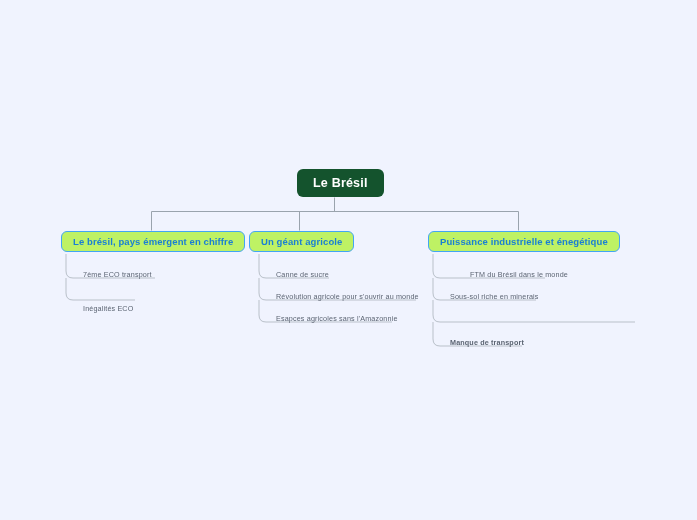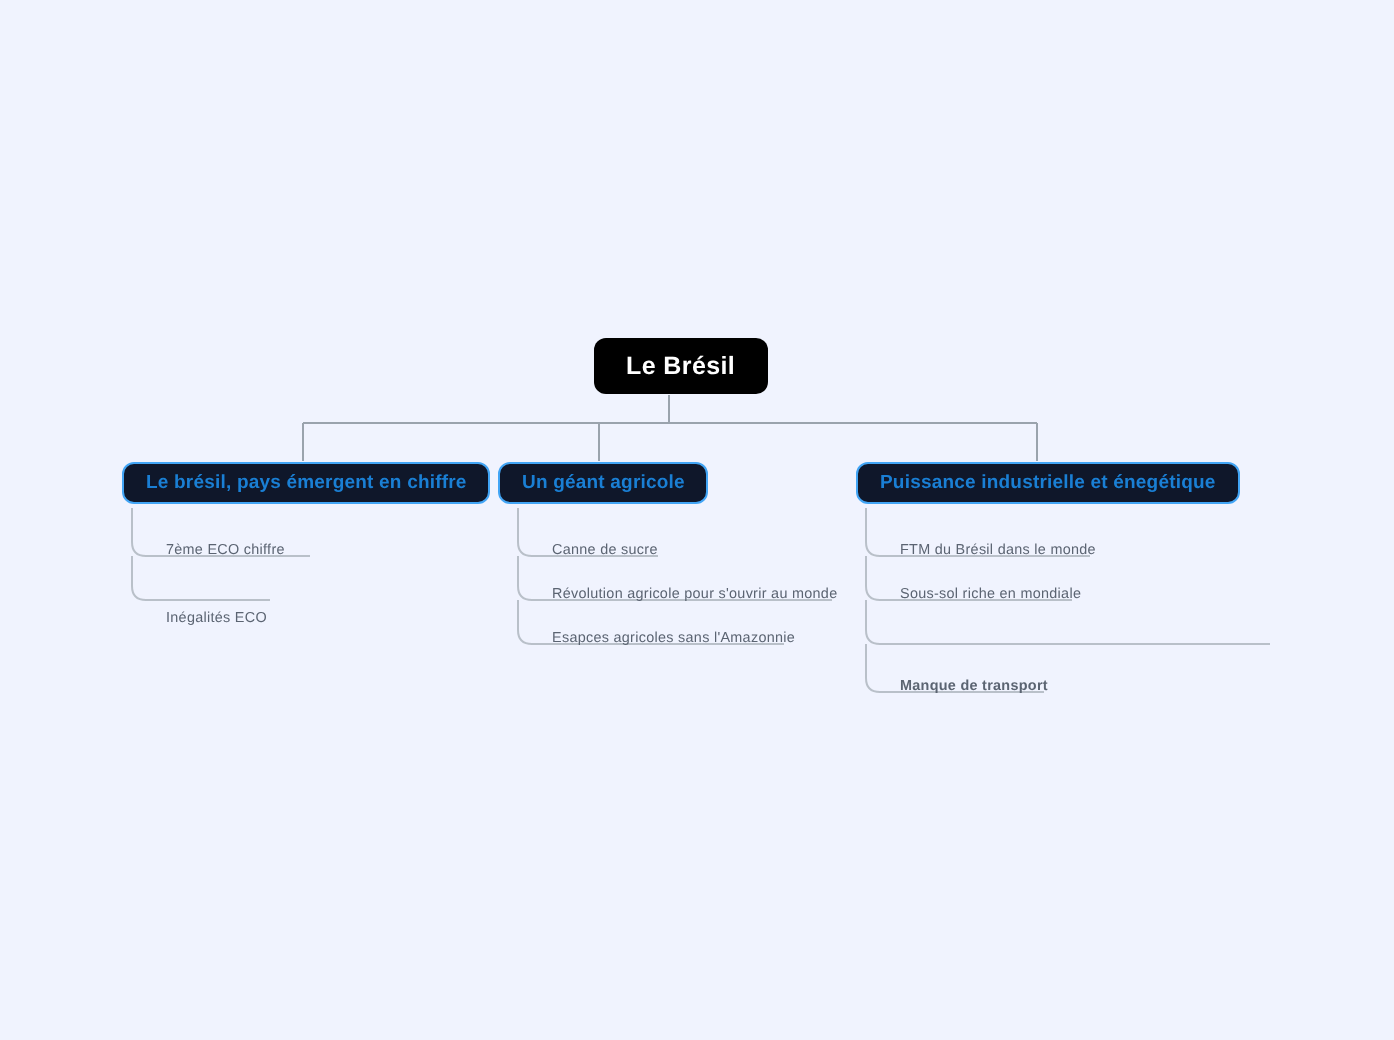--- a/index.html
+++ b/index.html
@@ -30,31 +30,31 @@
   
   .node {
     position: absolute;
     box-sizing: border-box;
     white-space: nowrap;
     display: flex;
     align-items: center;
     justify-content: center;
   }
   .root-node {
-    background: #000000;
+    background: #14532d;
     color: #ffffff;
     border-radius: 6px;
     font-size: 12.5px;
     font-weight: bold;
     letter-spacing: 0.2px;
     height: 28px;
     padding: 0 16px;
   }
   .branch-node {
-    background: #0f172a;
+    background: #bef264;
     color: #1a7fd4;
     border: 1.5px solid #42a5f5;
     border-radius: 6px;
     font-size: 9.5px;
     font-weight: bold;
     letter-spacing: 0.1px;
     height: 21px;
     padding: 0 11px;
   }
 
@@ -115,24 +115,24 @@
   </svg>
 
   <div class="node root-node" style="left:297px; top:169px;">Le Brésil</div>
 
   <div class="node branch-node" style="left:61px; top:231px;">Le brésil, pays émergent en chiffre</div>
 
   <div class="node branch-node" style="left:428px; top:231px;">Puissance industrielle et énegétique</div>
 
   <div class="node branch-node" style="left:249px; top:231px;">Un géant agricole</div>
 
-  <div class="leaf" style="left:83px; top:270px;">7ème ECO chiffre</div>
+  <div class="leaf" style="left:83px; top:270px;">7ème ECO transport</div>
   <div class="leaf" style="left:83px; top:304px;">Inégalités ECO</div>
 
   <div class="leaf" style="left:276px; top:270px;">Canne de sucre</div>
   <div class="leaf" style="left:276px; top:292px;">Révolution agricole pour s'ouvrir au monde</div>
   <div class="leaf" style="left:276px; top:314px;">Esapces agricoles sans l'Amazonnie</div>
 
-  <div class="leaf" style="left:450px; top:270px;">FTM du Brésil dans le monde</div>
-  <div class="leaf" style="left:450px; top:292px;">Sous-sol riche en mondiale</div>
+  <div class="leaf" style="left:470px; top:270px;">FTM du Brésil dans le monde</div>
+  <div class="leaf" style="left:450px; top:292px;">Sous-sol riche en minerais</div>
   <div class="leaf" style="left:450px; top:338px;font-weight:bold;">Manque de transport</div>
 
 </div>
 
 </body></html>

